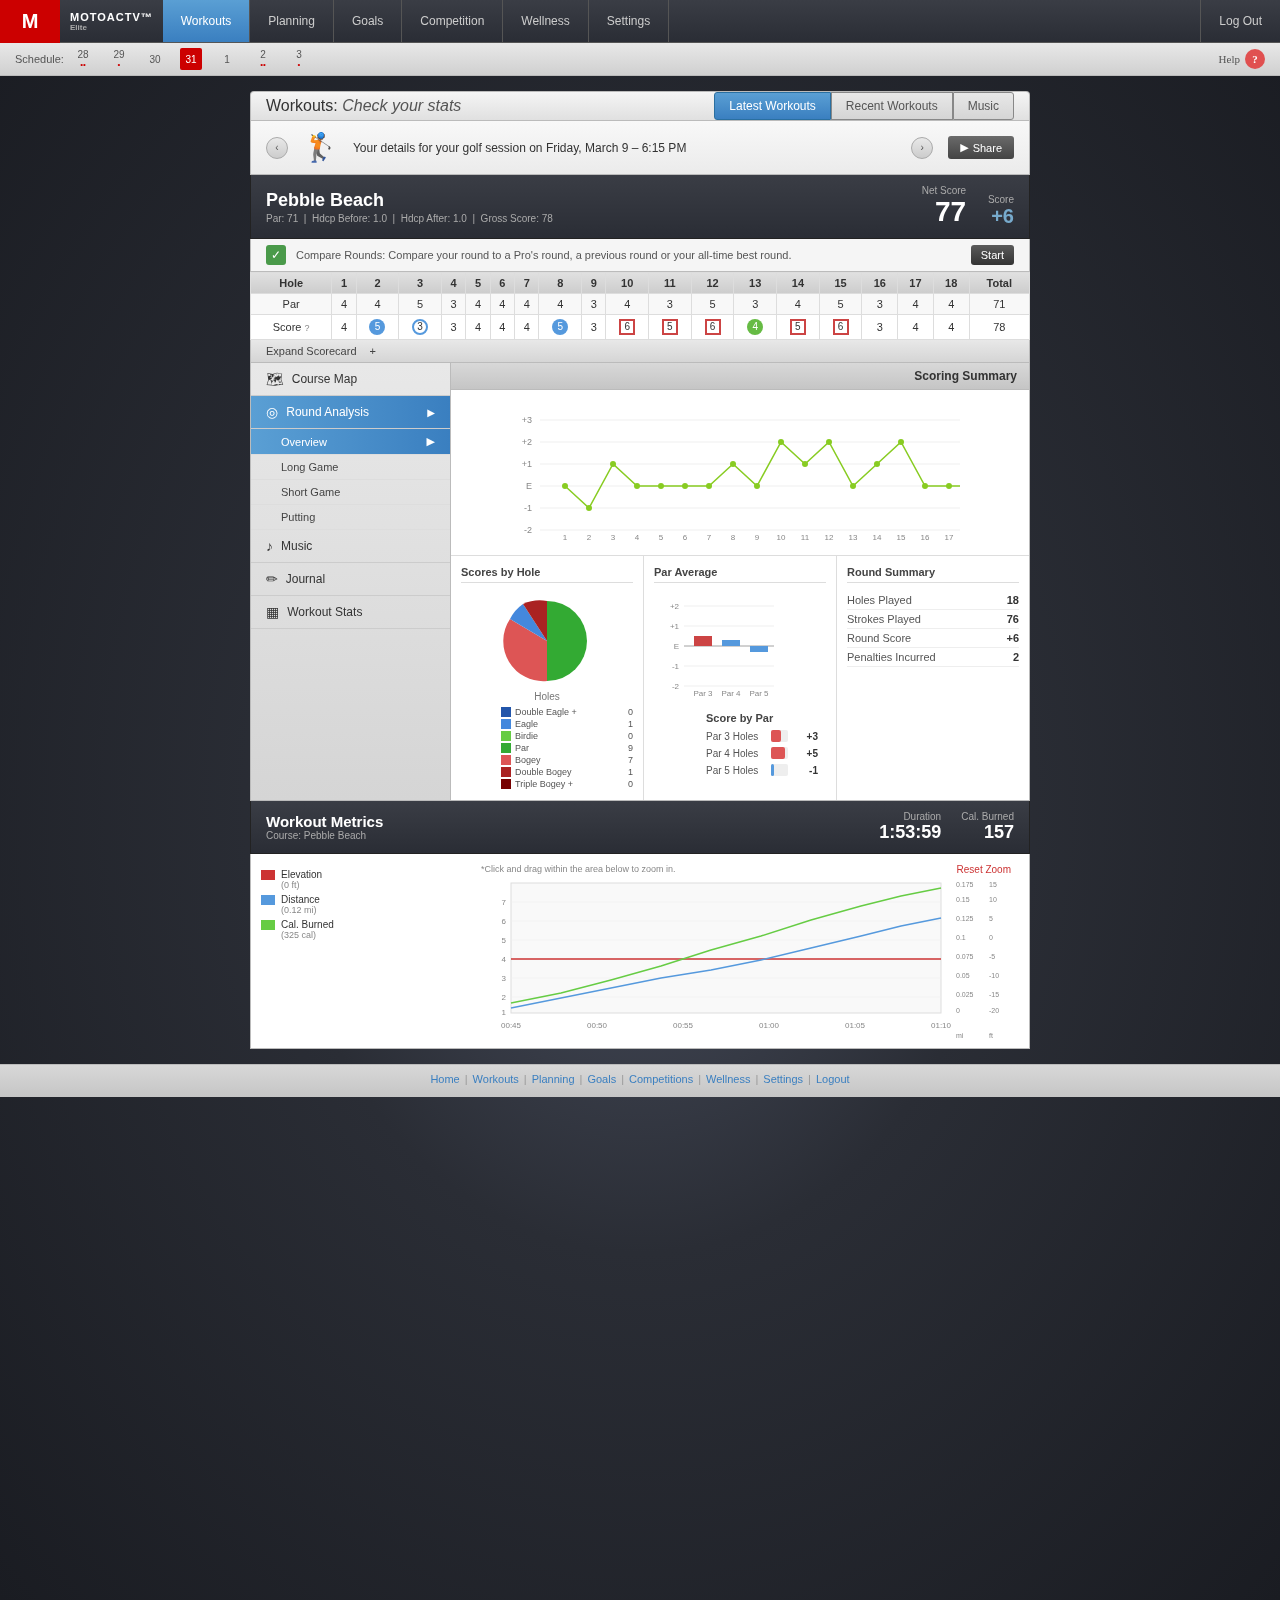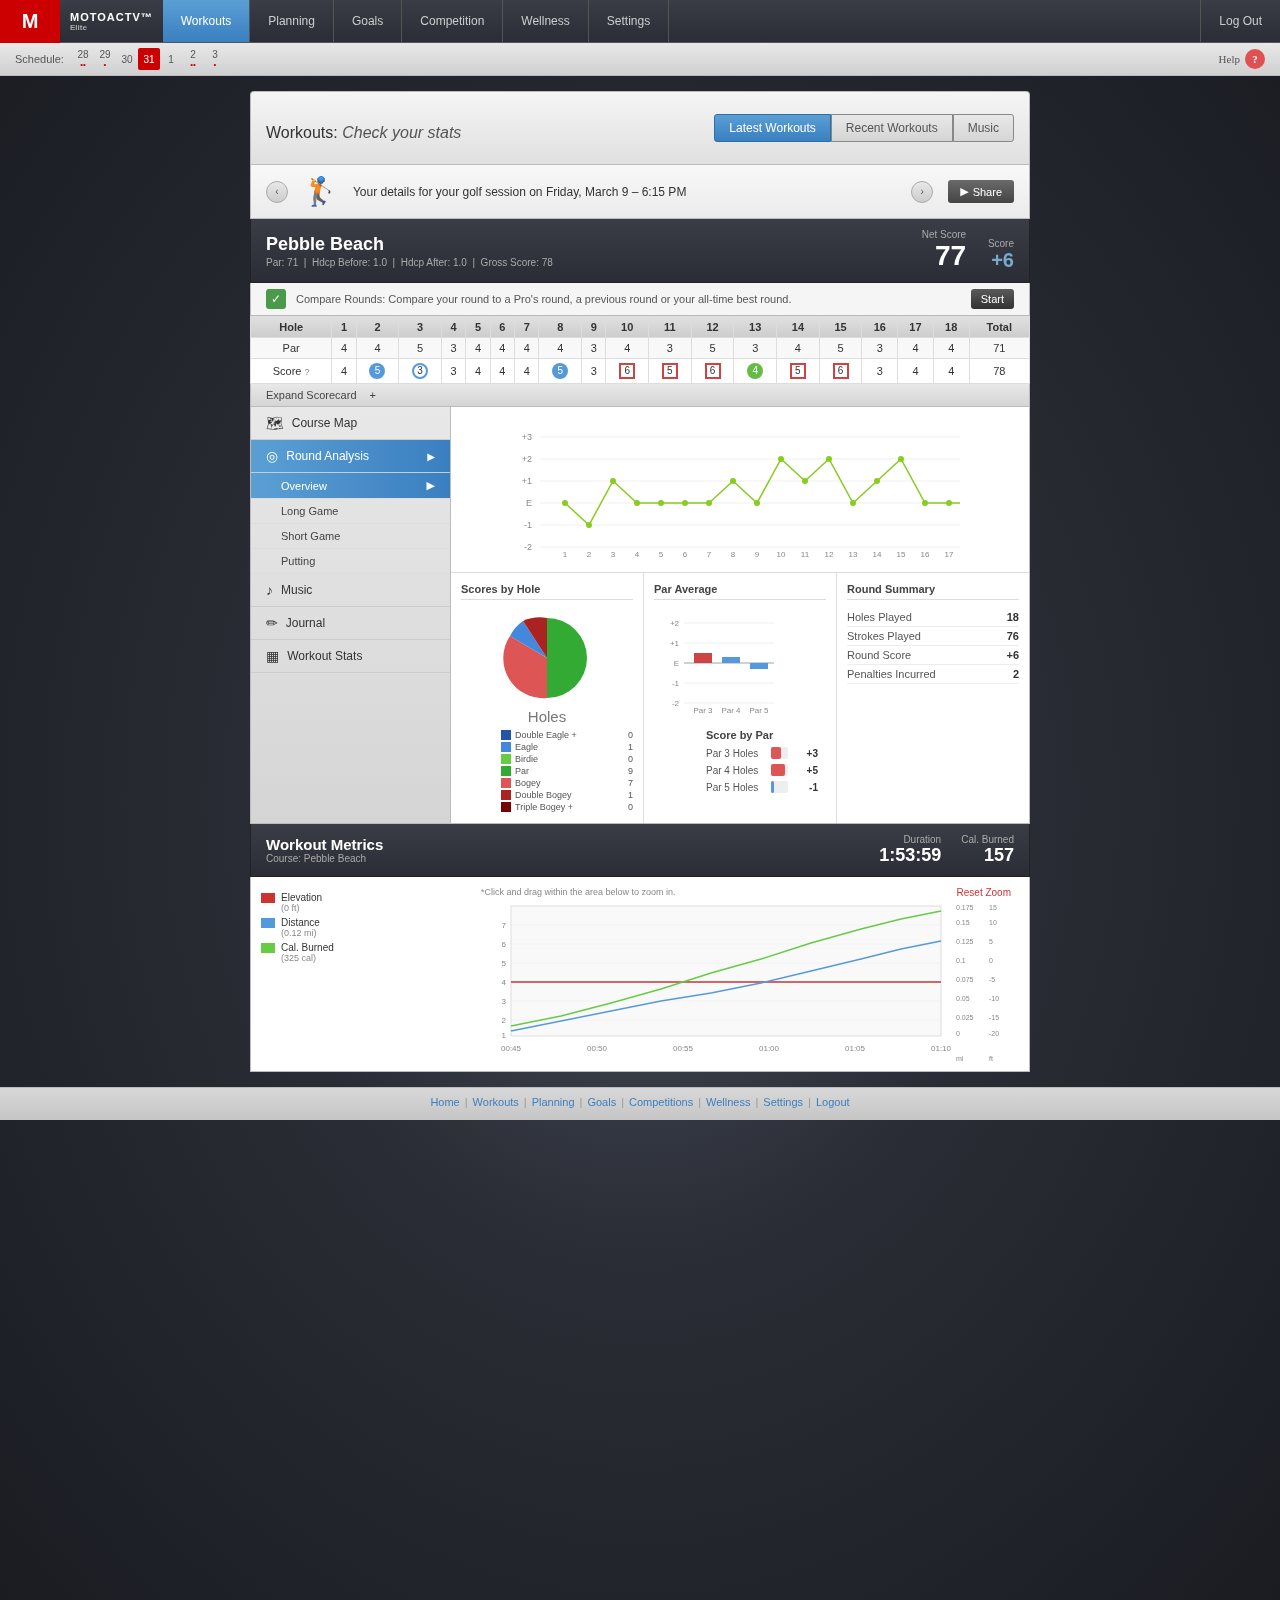--- a/index.html
+++ b/index.html
@@ -77,21 +77,21 @@
       display: flex;
       align-items: center;
       padding: 5px 15px;
       border-bottom: 1px solid #bbb;
       font-size: 11px;
       color: #555;
       gap: 8px;
     }
     .schedule-dates {
       display: flex;
-      gap: 0;
+      gap: 14px;
     }
     .schedule-date {
       width: 22px;
       height: 22px;
       display: flex;
       flex-direction: column;
       align-items: center;
       justify-content: center;
       font-size: 10px;
       cursor: pointer;
@@ -133,23 +133,23 @@
       max-width: 780px;
       margin: 15px auto;
       background: transparent;
     }
 
     
     .workouts-header {
       background: linear-gradient(to bottom, #f5f5f5, #e0e0e0);
       border: 1px solid #bbb;
       border-bottom: none;
-      padding: 22px 15px;
-      display: flex;
-      align-items: flex-end;
+      padding: 0 15px;
+      display: flex;
+      align-items: center;
       justify-content: space-between;
       border-radius: 4px 4px 0 0;
     }
     .workouts-title {
       font-size: 16px;
       color: #333;
     }
     .workouts-title em {
       font-style: italic;
       color: #555;
@@ -835,20 +835,23 @@
           <span>Journal</span>
         </div>
         <div class="sidebar-item">
           <span class="sidebar-icon">▦</span>
           <span>Workout Stats</span>
         </div>
       </div>
 
       <div class="main-panel">
 
+        <div class="scoring-summary-header">
+          <span>Scoring Summary</span>
+        </div>
 
         <div class="chart-area">
           <svg class="chart-svg" viewBox="0 0 460 140">
 
             <line x1="30" y1="20" x2="450" y2="20" stroke="#ddd" stroke-width="0.5"></line>
             <line x1="30" y1="42" x2="450" y2="42" stroke="#ddd" stroke-width="0.5"></line>
             <line x1="30" y1="64" x2="450" y2="64" stroke="#ddd" stroke-width="0.5"></line>
             <line x1="30" y1="86" x2="450" y2="86" stroke="#ddd" stroke-width="0.5"></line>
             <line x1="30" y1="108" x2="450" y2="108" stroke="#ddd" stroke-width="0.5"></line>
             <line x1="30" y1="130" x2="450" y2="130" stroke="#ddd" stroke-width="0.5"></line>
@@ -909,21 +912,21 @@
 
                 <path d="M50,50 L50,10 A40,40 0 0,1 90,50 Z" fill="#33aa33"></path>
                 <path d="M50,50 L90,50 A40,40 0 0,1 50,90 Z" fill="#33aa33"></path>
 
                 <path d="M50,50 L50,90 A40,40 0 0,1 13,28 Z" fill="#dd5555"></path>
 
                 <path d="M50,50 L13,28 A40,40 0 0,1 26,13 Z" fill="#4488dd"></path>
 
                 <path d="M50,50 L26,13 A40,40 0 0,1 50,10 Z" fill="#aa2222"></path>
               </svg>
-              <div style="font-size:15px;color:#777;text-align:center;margin-bottom:4px;">Holes</div>
+              <div style="font-size:10px;color:#777;text-align:center;margin-bottom:4px;">Holes</div>
             </div>
             <div class="legend">
               <div class="legend-item">
                 <span class="legend-color" style="background:#2255aa;"></span>
                 <span class="legend-label">Double Eagle +</span>
                 <span class="legend-val">0</span>
               </div>
               <div class="legend-item">
                 <span class="legend-color" style="background:#4488dd;"></span>
                 <span class="legend-label">Eagle</span>

